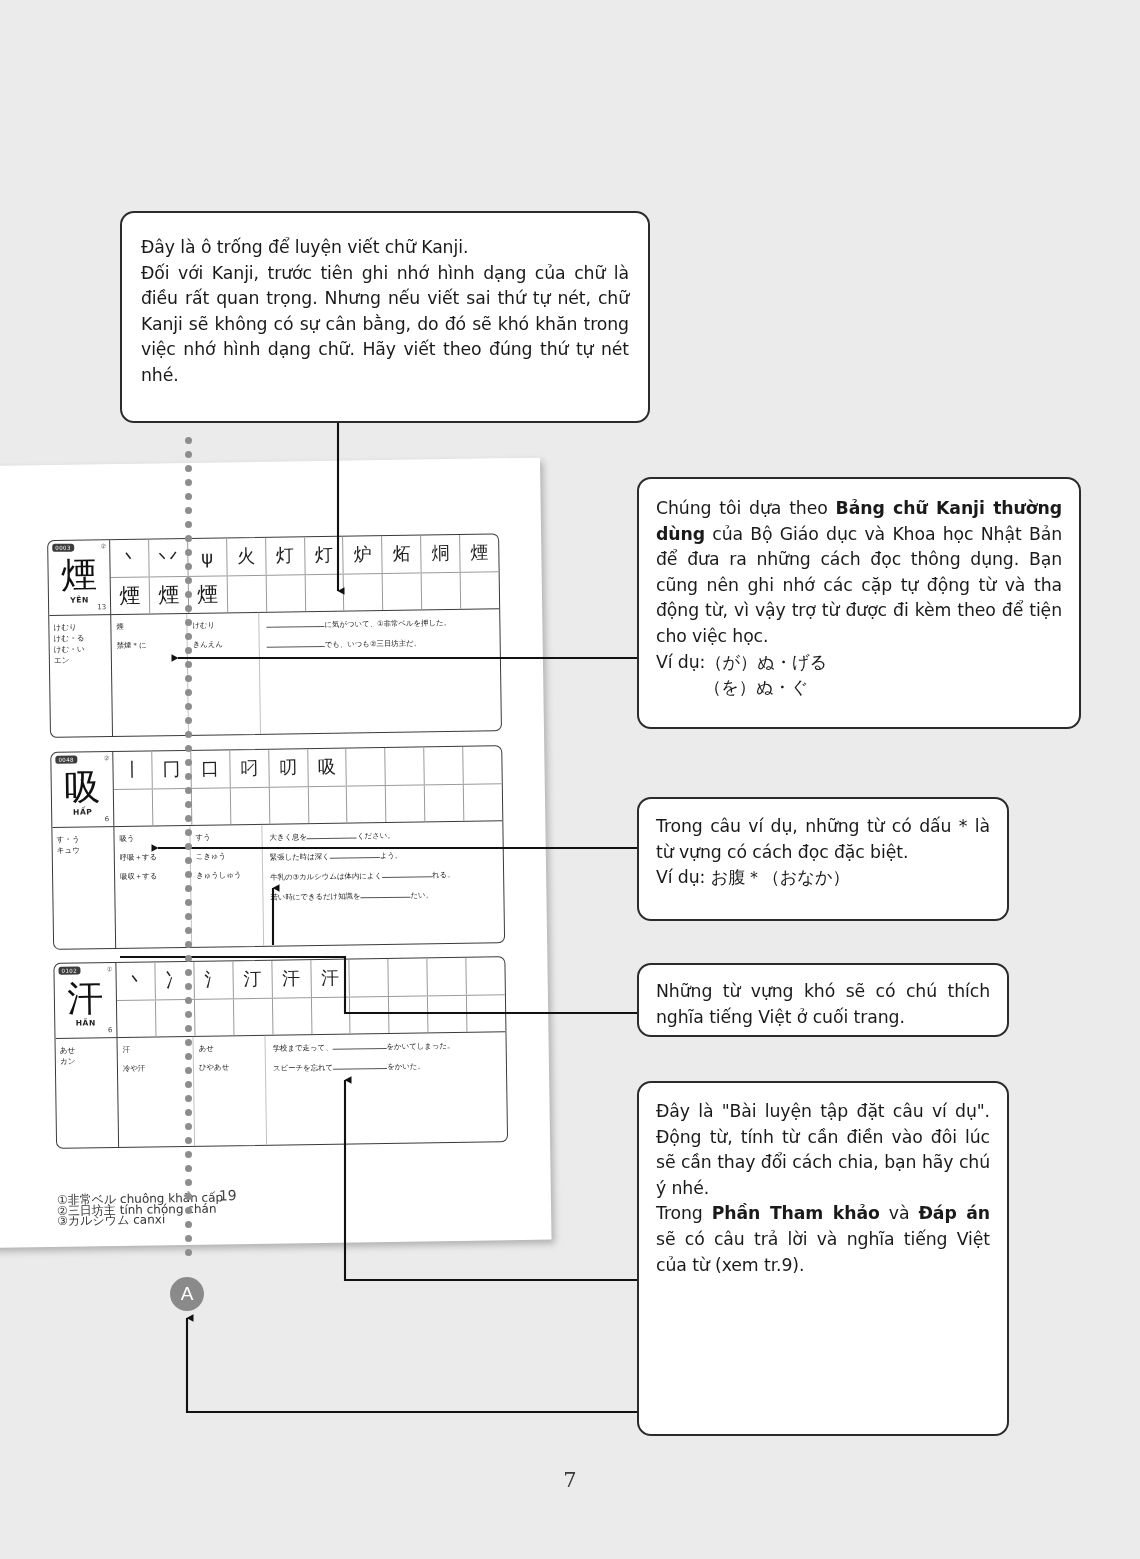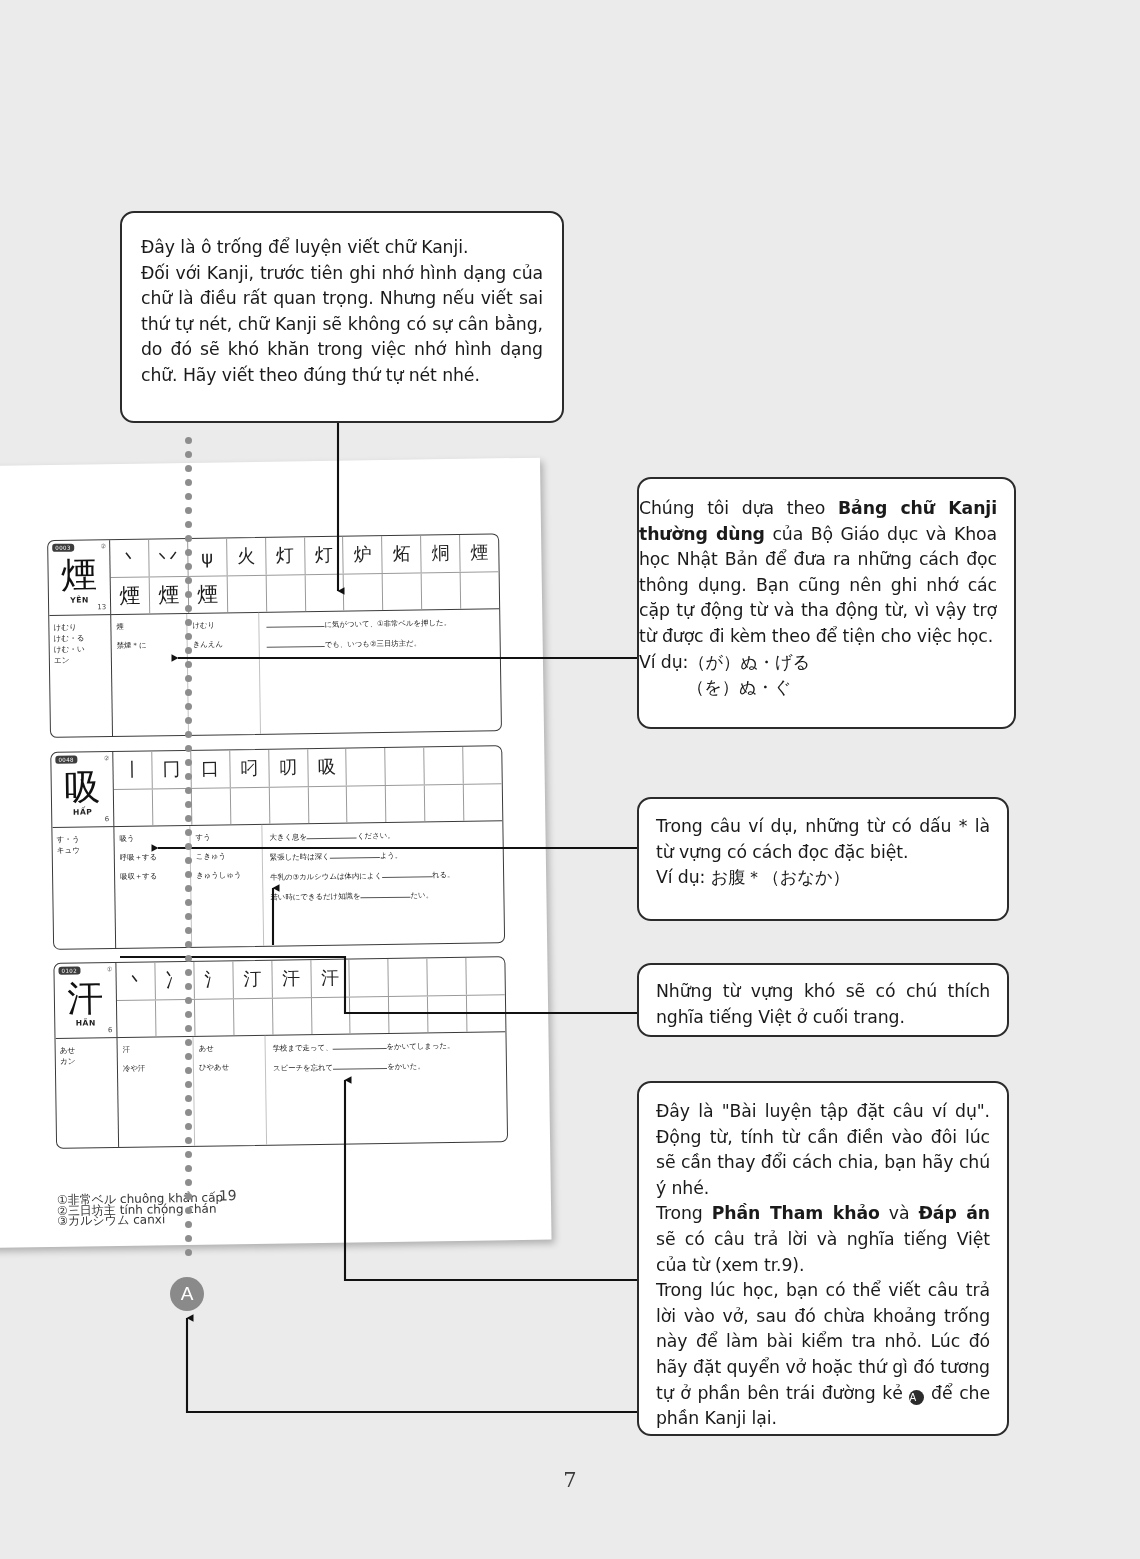--- a/index.html
+++ b/index.html
@@ -285,22 +285,22 @@
     left: 0; right: 0;
     top: 1468px;
     text-align: center;
     font-size: 21px;
     color: #3a3a3a;
     font-family: "DejaVu Serif", serif;
     z-index: 5;
   }
 
   
-  #cb-top    { left: 120px; top: 211px;  width: 444px; height: 212px; padding: 22px 19px 0 19px; }
-  #cb-r1     { left: 637px; top: 477px;  width: 379px; height: 252px; padding: 17px 17px 0 0; }
+  #cb-top    { left: 120px; top: 211px;  width: 530px; height: 212px; padding: 22px 19px 0 19px; }
+  #cb-r1     { left: 637px; top: 477px;  width: 444px; height: 252px; padding: 17px 17px 0 17px; }
   #cb-r2     { left: 637px; top: 797px;  width: 372px; height: 124px; padding: 15px 17px 0 17px; }
   #cb-r3     { left: 637px; top: 963px;  width: 372px; height: 74px;  padding: 14px 17px 10px 17px; }
   #cb-r4     { left: 637px; top: 1081px; width: 372px; height: 355px; padding: 16px 17px 0 17px; }
 </style>
 </head>
 <body>
 
 <svg id="connectors" viewBox="0 0 1140 1559" xmlns="http://www.w3.org/2000/svg">
   <defs>
     <marker id="arrowdown" markerWidth="9" markerHeight="9" refX="4.5" refY="7.5" orient="auto" markerUnits="userSpaceOnUse">
@@ -613,16 +613,15 @@
   <p class="noj">Ví dụ: お腹＊（おなか）</p>
 </div>
 
 <div class="callout" id="cb-r3">
   <p>Những từ vựng khó sẽ có chú thích nghĩa tiếng Việt ở cuối trang.</p>
 </div>
 
 <div class="callout" id="cb-r4">
   <p>Đây là "Bài luyện tập đặt câu ví dụ". Động từ, tính từ cần điền vào đôi lúc sẽ cần thay đổi cách chia, bạn hãy chú ý nhé.</p>
   <p><span>Trong </span><b>Phần Tham khảo</b><span> và </span><b>Đáp án</b><span> sẽ có câu trả lời và nghĩa tiếng Việt của từ (xem tr.9).</span></p>
-  <p><span>Trong lúc học, bạn có thể viết câu trả lời vào vở, sau đó chừa khoảng trống này để làm bài kiểm tra nhỏ. Lúc đó hãy đặt quyển vở hoặc thứ gì đó tương tự ở phần bên trái đường kẻ </span><span id="a-inline">A</span><span> để che phần Kanji lại.</span></p>
 </div>
 
 <div id="page-number">7</div>
 
 </body></html>

